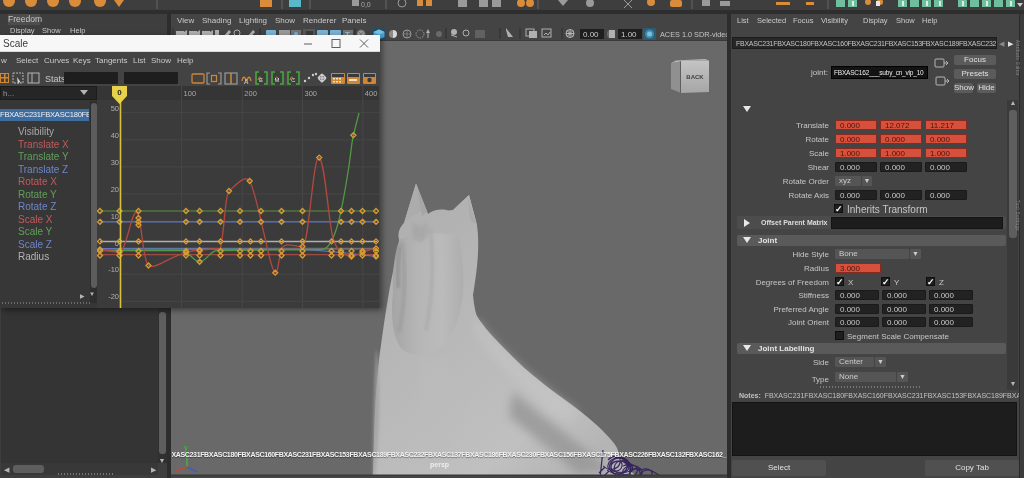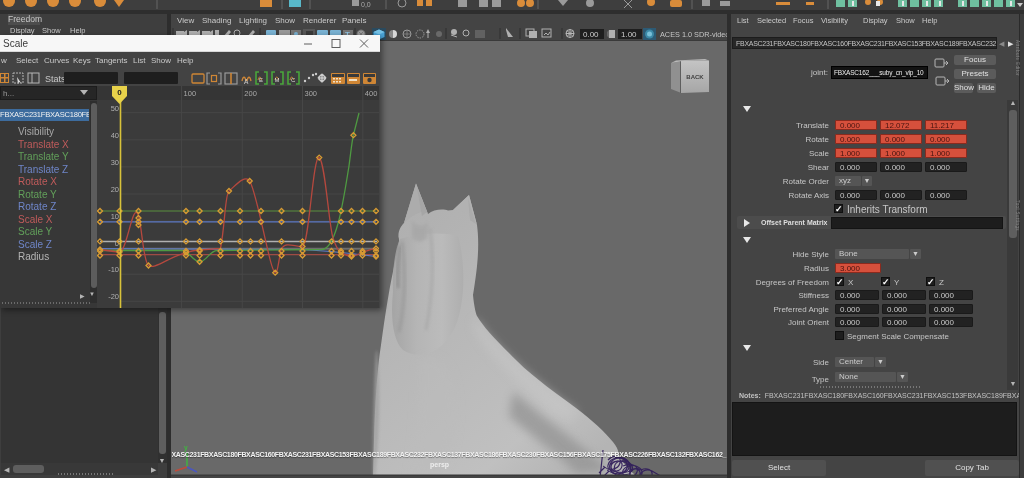--- a/index.html
+++ b/index.html
@@ -322,20 +322,21 @@
 <div class="fld" style="left:835px;top:190px;width:42px;height:10px">0.000</div>
 <div class="fld" style="left:880px;top:190px;width:42px;height:10px">0.000</div>
 <div class="fld" style="left:925px;top:190px;width:42px;height:10px">0.000</div>
 <div class="cb" style="left:834px;top:203.5px">✓</div>
 <div class="ab" style="left:847px;top:204px;color:#c6c6c6;font-size:10px">Inherits Transform</div>
 <div class="ab" style="left:737px;top:216px;width:269px;height:13px;background:#4c4c4c;border-radius:2px"></div>
 <div class="ab" style="left:744px;top:218.5px;width:0;height:0;border-top:4px solid transparent;border-bottom:4px solid transparent;border-left:6px solid #e8e8e8"></div>
 <div class="ab" style="left:761px;top:219px;color:#dedede;font-size:7px;font-weight:bold">Offset Parent Matrix</div>
 <div class="ab" style="left:831px;top:216.5px;width:172px;height:12px;background:#1d1d1d;border:1px solid #141414"></div>
 
+<div class="hdr" style="left:737px;top:234.5px;width:269px;height:11px;line-height:11px"><span style="margin-left:21px">Joint</span></div>
 <div class="ab" style="left:743px;top:237px;width:0;height:0;border-left:4px solid transparent;border-right:4px solid transparent;border-top:6px solid #e8e8e8"></div>
 <div class="lbl" style="left:749px;top:249.5px;width:80px">Hide Style</div>
 <div class="drop" style="left:835px;top:248.5px;width:74px;height:10px;line-height:10px">Bone</div>
 <div class="darr" style="left:910px;top:248.5px;width:11px;height:10px;line-height:10px">▼</div>
 <div class="lbl" style="left:749px;top:263.5px;width:80px">Radius</div>
 <div class="fld red" style="left:835px;top:262.5px;width:46px;height:10px">3.000</div>
 <div class="lbl" style="left:729px;top:277.5px;width:100px">Degrees of Freedom</div>
 <div class="cb" style="left:835px;top:276.5px">✓</div>
     <div class="ab" style="left:848px;top:277.5px;color:#c6c6c6;font-size:8px">X</div>
 <div class="cb" style="left:881px;top:276.5px">✓</div>
@@ -350,20 +351,21 @@
 <div class="fld" style="left:835px;top:303.5px;width:44px;height:10px">0.000</div>
 <div class="fld" style="left:882px;top:303.5px;width:44px;height:10px">0.000</div>
 <div class="fld" style="left:929px;top:303.5px;width:44px;height:10px">0.000</div>
 <div class="lbl" style="left:749px;top:318px;width:80px">Joint Orient</div>
 <div class="fld" style="left:835px;top:317px;width:44px;height:10px">0.000</div>
 <div class="fld" style="left:882px;top:317px;width:44px;height:10px">0.000</div>
 <div class="fld" style="left:929px;top:317px;width:44px;height:10px">0.000</div>
 <div class="cb" style="left:835px;top:330.5px"></div>
 <div class="ab" style="left:847px;top:331.5px;color:#c6c6c6;font-size:8px">Segment Scale Compensate</div>
 
+<div class="hdr" style="left:737px;top:342.5px;width:269px;height:11px;line-height:11px"><span style="margin-left:21px">Joint Labelling</span></div>
 <div class="ab" style="left:743px;top:345px;width:0;height:0;border-left:4px solid transparent;border-right:4px solid transparent;border-top:6px solid #e8e8e8"></div>
 <div class="lbl" style="left:749px;top:358px;width:80px">Side</div>
 <div class="drop" style="left:835px;top:357px;width:39px;height:10px;line-height:10px">Center</div>
 <div class="darr" style="left:875px;top:357px;width:11px;height:10px;line-height:10px">▼</div>
 <div class="lbl" style="left:749px;top:375px;width:80px">Type</div>
 <div class="drop" style="left:835px;top:371.5px;width:61px;height:10px;line-height:10px">None</div>
 <div class="darr" style="left:897px;top:371.5px;width:11px;height:10px;line-height:10px">▼</div>
 <div class="ab" style="left:820px;top:386px;width:100px;height:2px;background-image:repeating-linear-gradient(90deg,#777 0,#777 1px,transparent 1px,transparent 3px)"></div>
 <div class="ab" style="left:739px;top:392px;width:280px;overflow:hidden;white-space:nowrap;color:#c2c2c2;font-size:7px"><b>Notes:</b>&nbsp; FBXASC231FBXASC180FBXASC160FBXASC231FBXASC153FBXASC189FBXASC2</div>
 <div class="ab" style="left:732px;top:402px;width:285px;height:54px;background:#1d1d1d;border:1px solid #141414"></div>

